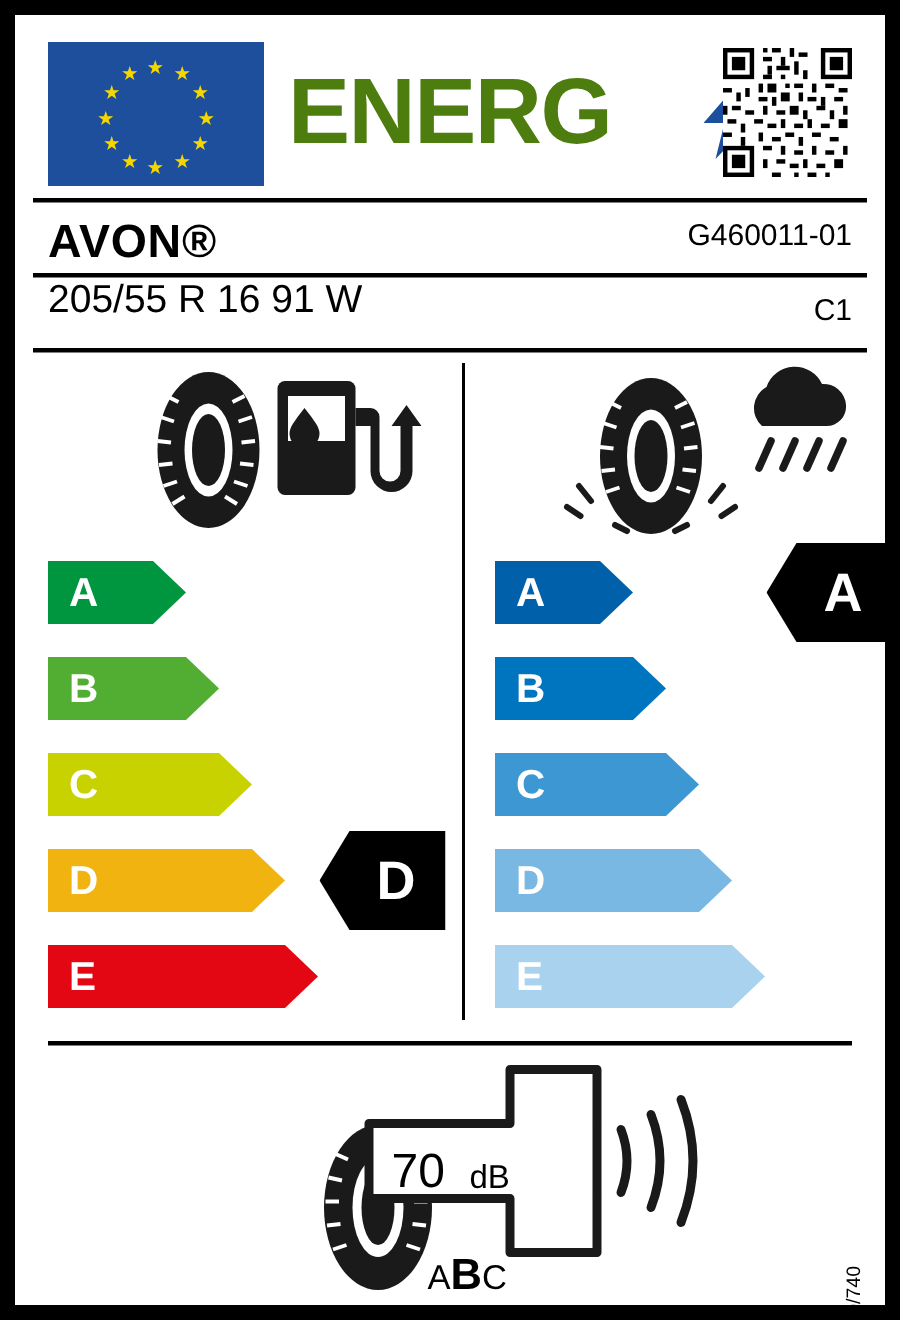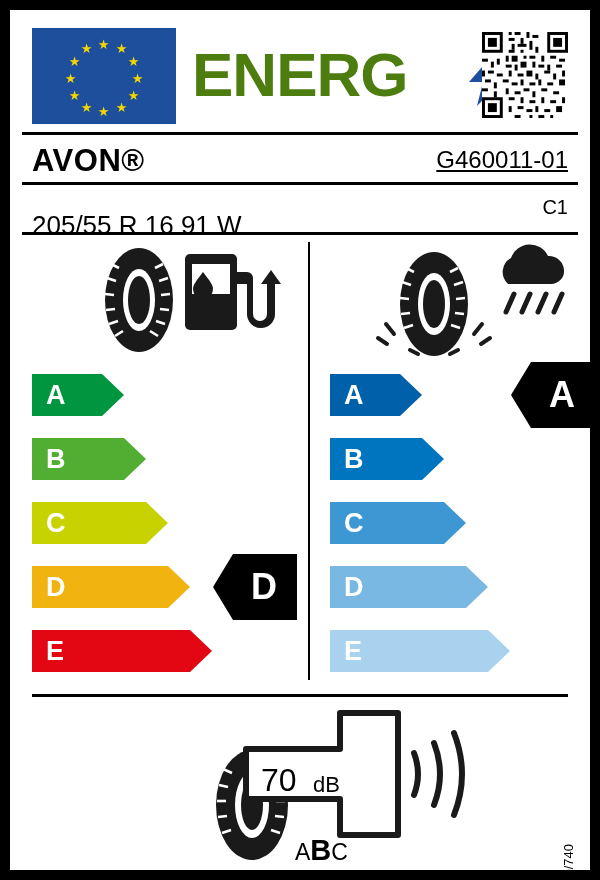--- a/index.html
+++ b/index.html
@@ -84,28 +84,27 @@
     left: 22px;
     top: 133px;
     font-size: 31px;
     font-weight: bold;
     letter-spacing: .5px;
   }
   .model {
     position: absolute;
     right: 22px;
     top: 136px;
-    font-size: 24px;
+    font-size: 20px;
     text-align: right;
-    text-decoration: underline;
   }
   .size {
     position: absolute;
     left: 22px;
-    top: 200px;
+    top: 174px;
     font-size: 26px;
   }
   .cls {
     position: absolute;
     right: 22px;
     top: 186px;
     font-size: 20px;
   }
 
   
@@ -482,18 +481,18 @@
     <g stroke="#1a1a1a" stroke-width="6" fill="none" stroke-linecap="round">
       <path d="M224 48 q8 21 0 42"></path>
       <path d="M244 38 q12 31 0 62"></path>
       <path d="M264 28 q16 41 0 82"></path>
     </g>
   </svg>
 
   <div class="noise-db" style="left:251px;top:752px;">70</div>
   <div class="noise-unit" style="left:303px;top:762px;">dB</div>
 
-  <div class="abc" style="left:285px;top:824px;">
+  <div class="abc" style="left:275px;top:824px;">
     <span>A</span><b>B</b><span>C</span>
   </div>
 
   <div class="sidecode">2020/740</div>
 </div>
 
 </body></html>

